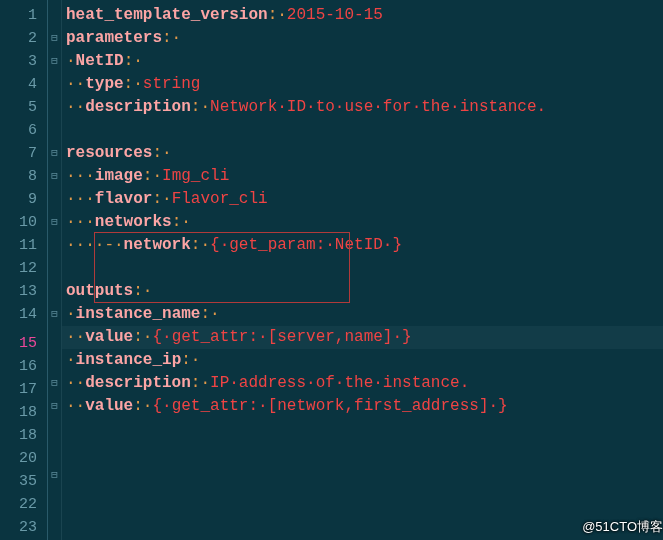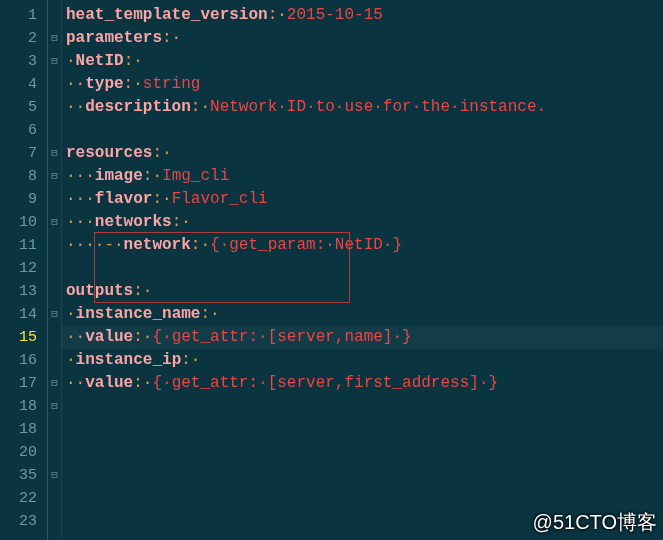--- a/index.html
+++ b/index.html
@@ -25,21 +25,22 @@
   }
   .gutter-line {
     height: 23px;
     line-height: 23px;
     text-align: right;
     padding-right: 10px;
     color: #6a9aa8;
     font-size: 15px;
   }
   .gutter-line.active {
-    color: #fde047;
+    color: #ec4899;
+    margin-top: 6px;
   }
   .fold-col {
     width: 14px;
     padding-top: 4px;
     flex-shrink: 0;
     border-right: 1px solid #1a4450;
   }
   .fold-mark {
     height: 23px;
     line-height: 23px;
@@ -72,25 +73,25 @@
   }
   .code-line > span { position: relative; z-index: 1; }
   .redbox {
     position: absolute;
     border: 1px solid #b03a3a;
     pointer-events: none;
     z-index: 5;
   }
   .watermark {
     position: absolute;
-    right: 6px;
+    right: 0;
     bottom: 4px;
     color: #ffffff;
     font-family: "Microsoft YaHei", Arial, sans-serif;
-    font-size: 20px;
+    font-size: 13px;
     text-shadow: 0 0 3px #000, 0 0 3px #000;
     z-index: 20;
   }
 </style>
 </head>
 <body>
 
 <div class="editor">
   <div class="gutter" id="gutter">
       <div class="gutter-line">1</div>
@@ -153,18 +154,19 @@
       <div class="code-line"><span class="key">resources</span><span class="orange">:·</span></div>
       <div class="code-line"><span class="orange">···</span><span class="key">image</span><span class="orange">:·</span><span class="string">Img_cli</span></div>
       <div class="code-line"><span class="orange">···</span><span class="key">flavor</span><span class="orange">:·</span><span class="string">Flavor_cli</span></div>
       <div class="code-line"><span class="orange">···</span><span class="key">networks</span><span class="orange">:·</span></div>
       <div class="code-line"><span class="orange">····</span><span class="orange">-·</span><span class="key">network</span><span class="orange">:·</span><span class="string">{·get_param:·NetID·}</span></div>
       <div class="code-line"></div>
       <div class="code-line"><span class="key">outputs</span><span class="orange">:·</span></div>
       <div class="code-line"><span class="orange">·</span><span class="key">instance_name</span><span class="orange">:·</span></div>
       <div class="code-line"><span class="orange">··</span><span class="key">value</span><span class="orange">:·</span><span class="string">{·get_attr:·[server,name]·}</span></div>
       <div class="code-line"><span class="orange">·</span><span class="key">instance_ip</span><span class="orange">:·</span></div>
-      <div class="code-line"><span class="orange">··</span><span class="key">value</span><span class="orange">:·</span><span class="string">{·get_attr:·[server,first_address]·}</span></div>
+      <div class="code-line"><span class="orange">··</span><span class="key">description</span><span class="orange">:·</span><span class="string">IP·address·of·the·instance.</span></div>
+      <div class="code-line"><span class="orange">··</span><span class="key">value</span><span class="orange">:·</span><span class="string">{·get_attr:·[network,first_address]·}</span></div>
       <div class="redbox" style="top: 232px; left: 32px; width: 256px; height: 71px;"></div>
     </div>
 </div>
 
 <div class="watermark">@51CTO博客</div>
 
 </body></html>

